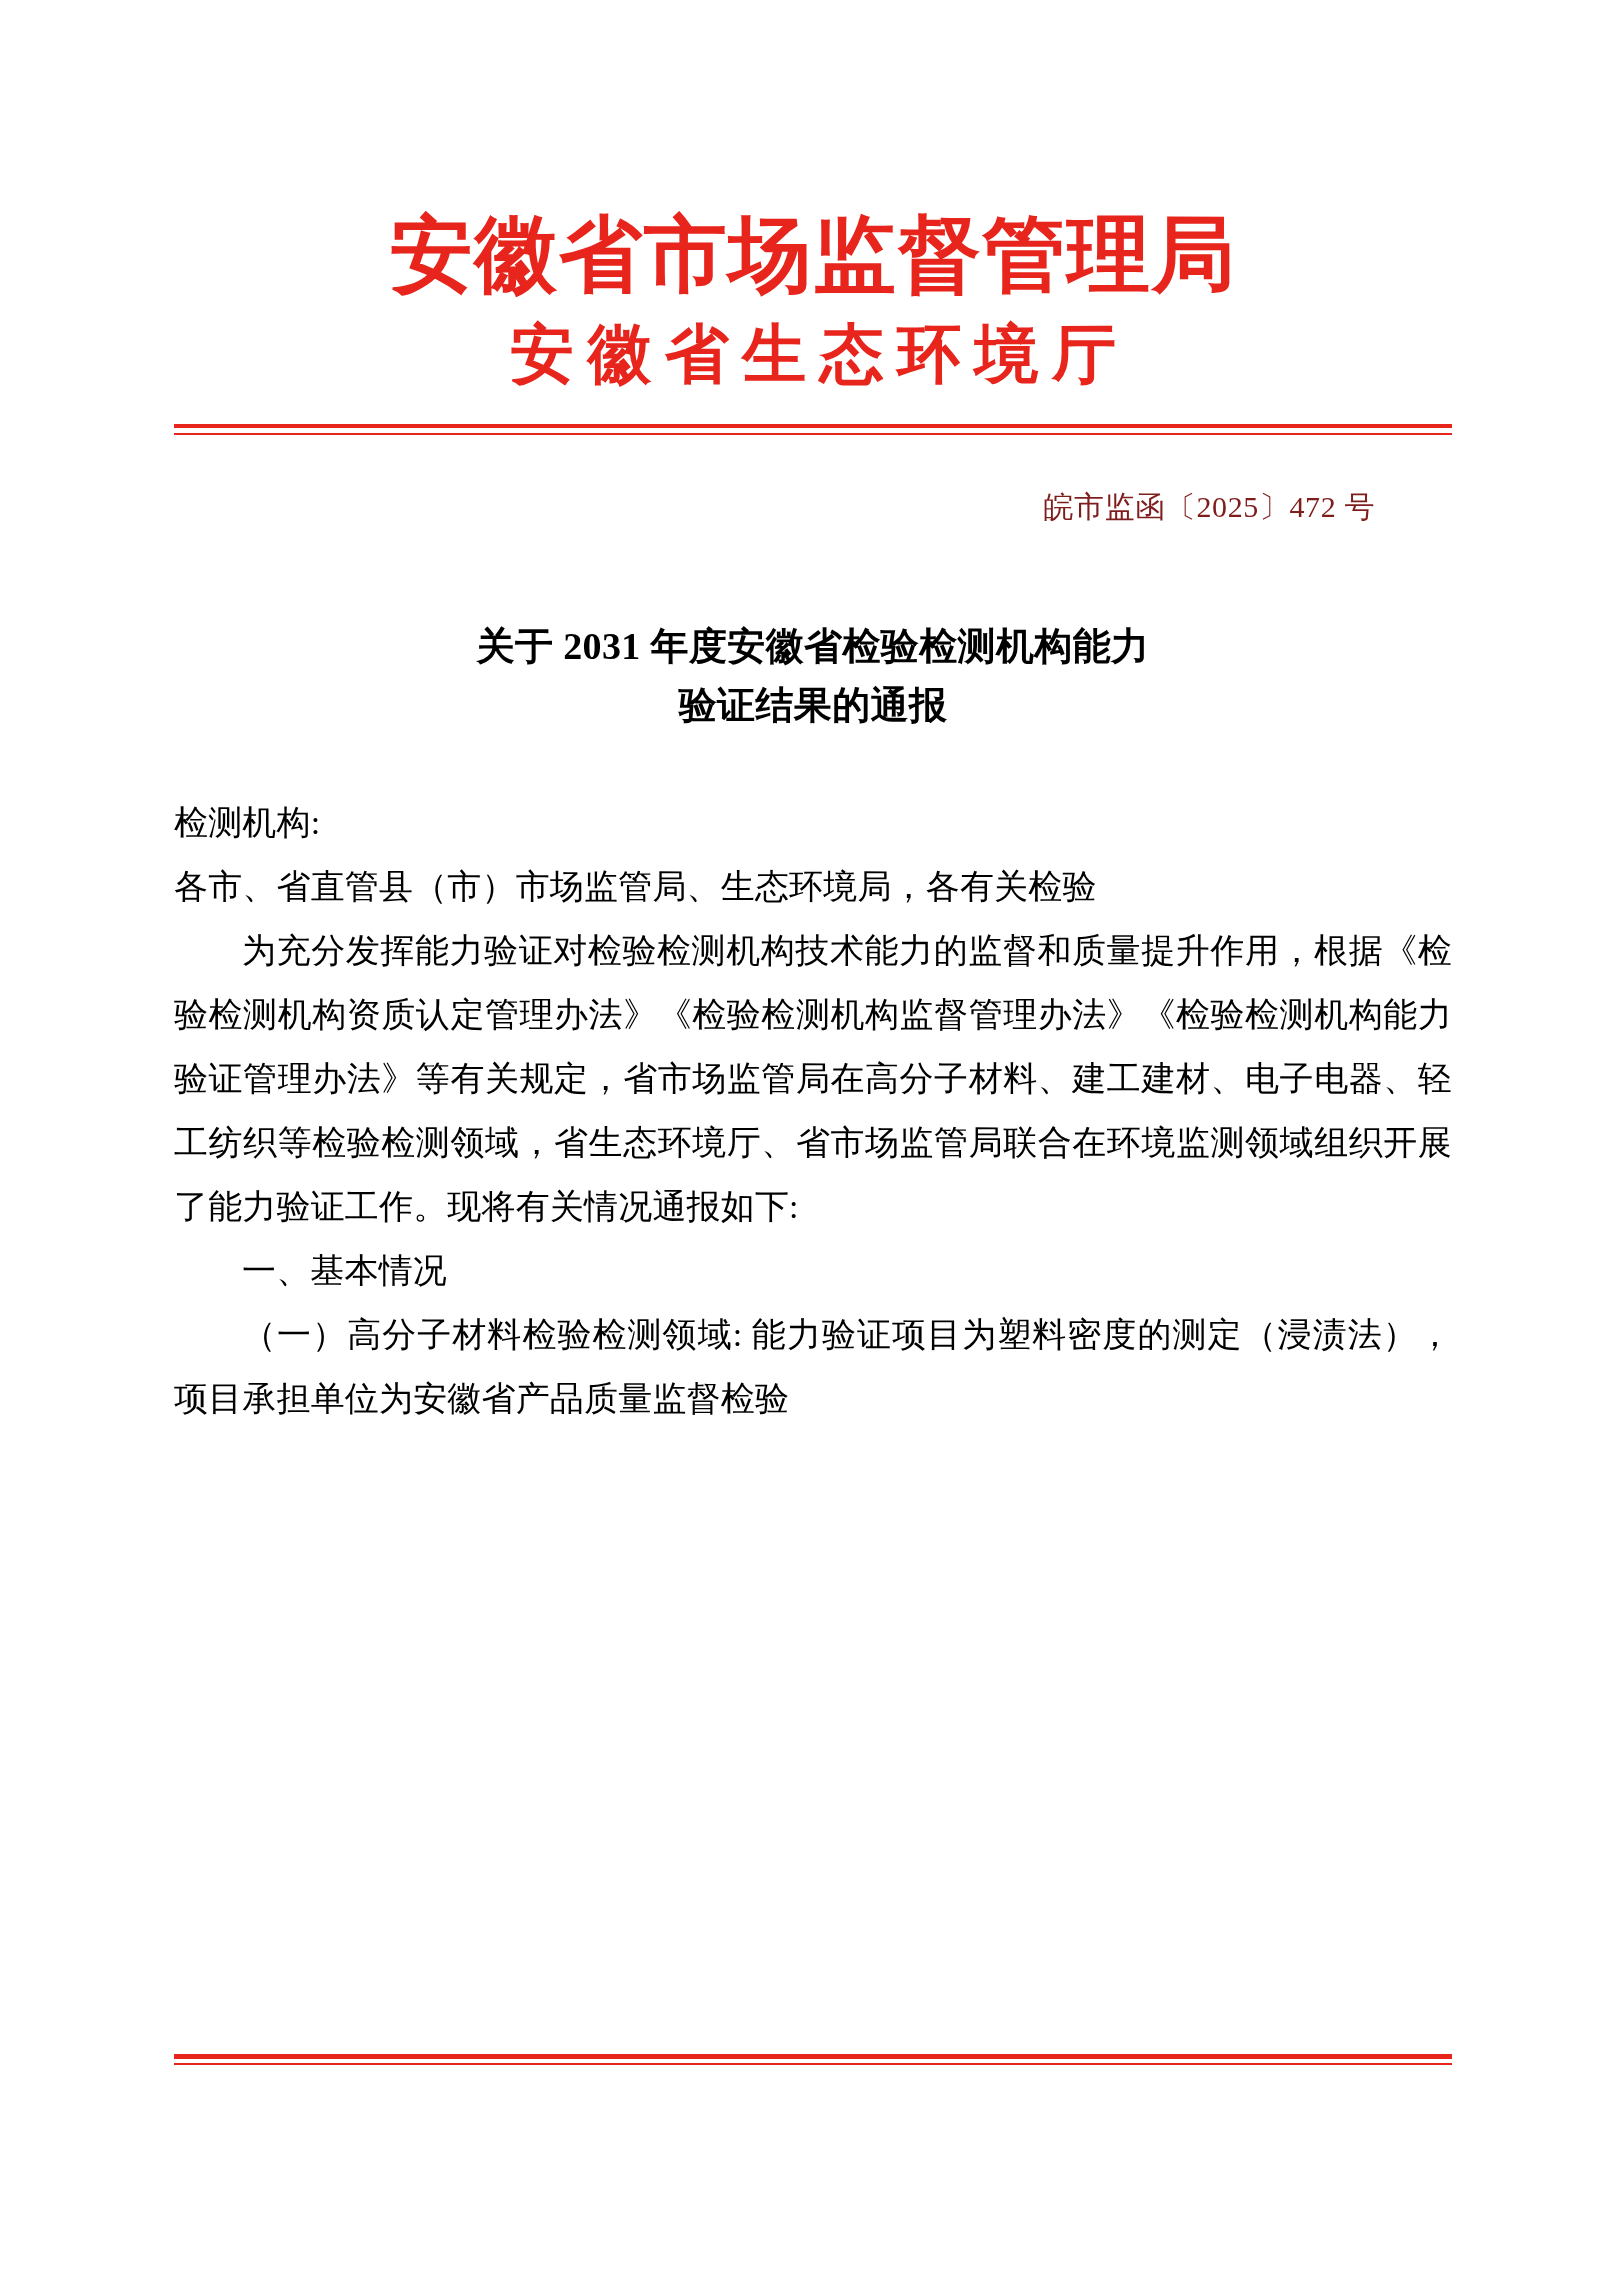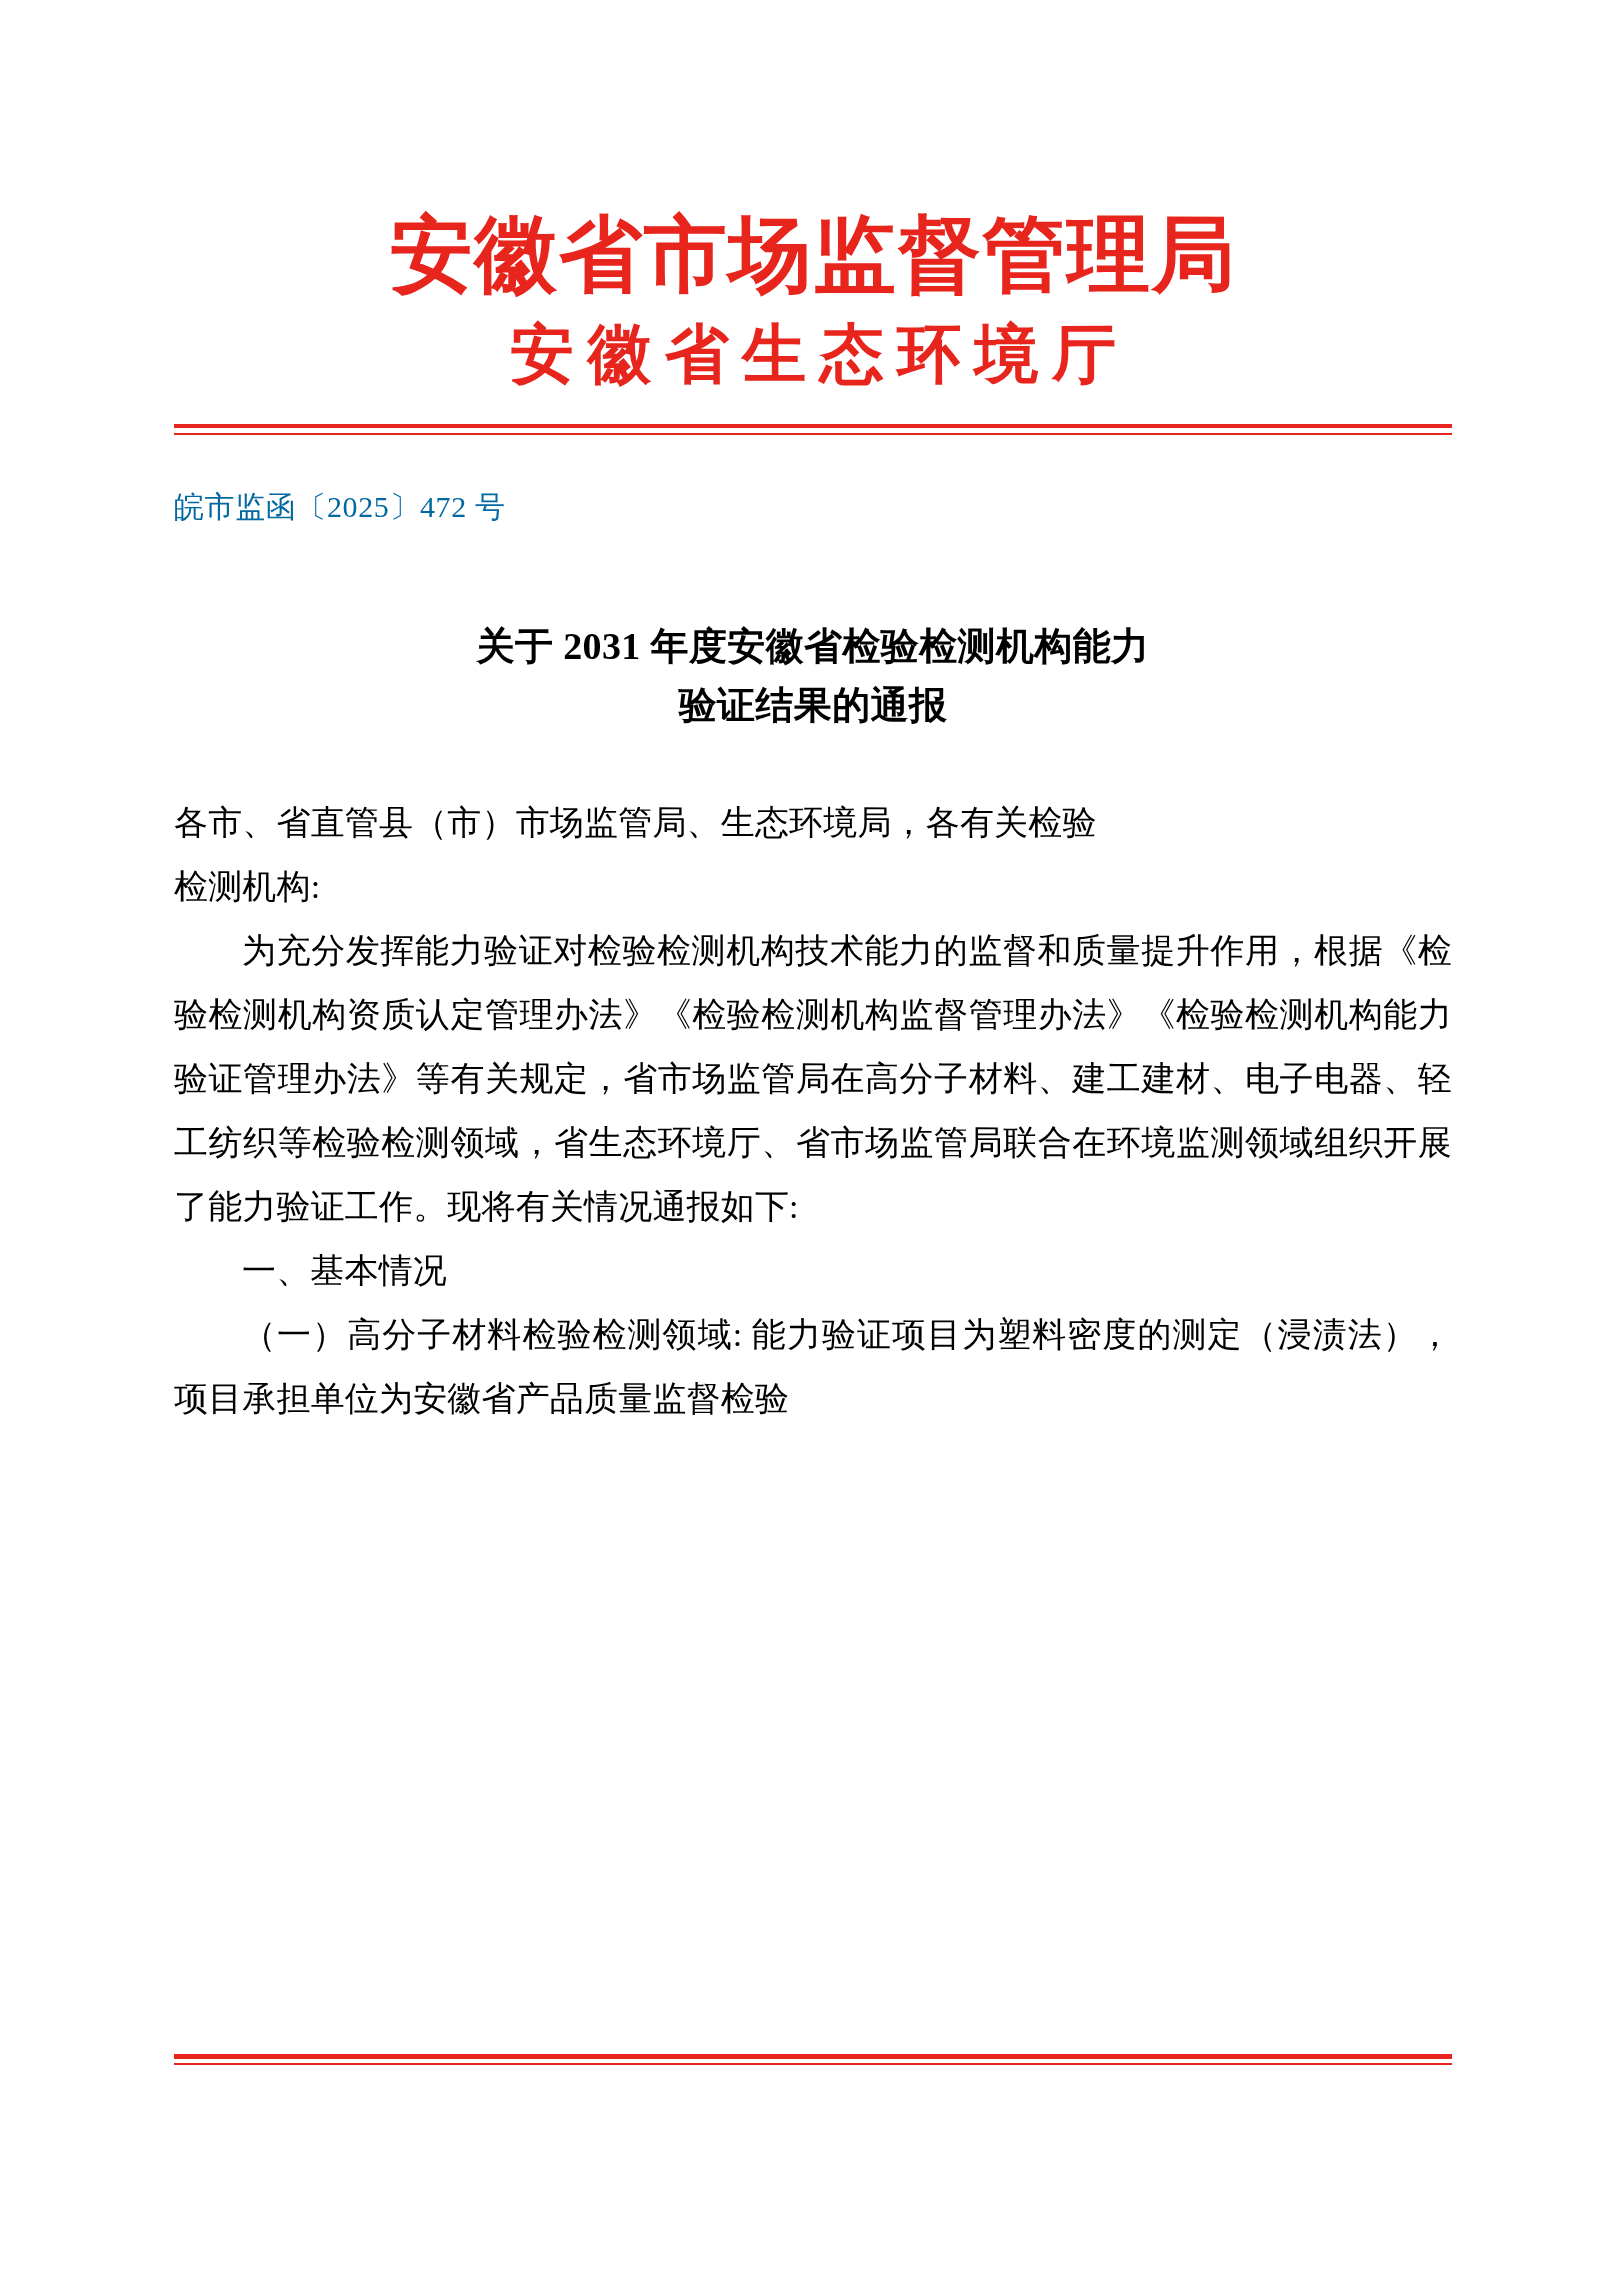--- a/index.html
+++ b/index.html
@@ -54,24 +54,24 @@
     background: #e8251c;
   }
   .rule-red-thin {
     margin-top: 4.6px;
     height: 2px;
     background: #e8251c;
   }
   
   .docnum {
     margin-top: 52px;
-    text-align: left;
+    text-align: right;
     padding-right: 77px;
     font-size: 30px;
-    color: #0369a1;
+    color: #7f1d1d;
     letter-spacing: 0.02em;
     font-family: "Liberation Serif", serif;
   }
   
   .title {
     margin-top: 89px;
     text-align: center;
     font-size: 38px;
     font-weight: bold;
     line-height: 1.56;
@@ -133,22 +133,22 @@
     </div>
 
     <div class="docnum">皖市监函〔2025〕472 号</div>
 
     <div class="title">
       <div>关于 2031 年度安徽省检验检测机构能力</div>
       <div>验证结果的通报</div>
     </div>
 
     <div class="body-text">
+      <p>检测机构:</p>
       <p>各市、省直管县（市）市场监管局、生态环境局，各有关检验</p>
-      <p>检测机构:</p>
       <p class="indent2">为充分发挥能力验证对检验检测机构技术能力的监督和质量提升作用，根据《检验检测机构资质认定管理办法》《检验检测机构监督管理办法》《检验检测机构能力验证管理办法》等有关规定，省市场监管局在高分子材料、建工建材、电子电器、轻工纺织等检验检测领域，省生态环境厅、省市场监管局联合在环境监测领域组织开展了能力验证工作。现将有关情况通报如下:</p>
       <p class="heading-b">一、基本情况</p>
       <p class="indent2">（一）高分子材料检验检测领域: 能力验证项目为塑料密度的测定（浸渍法），项目承担单位为安徽省产品质量监督检验</p>
     </div>
 
   </div>
 
   <div class="footer-rules">
     <div class="rule-f-thick"></div>
     <div class="rule-f-thin"></div>

